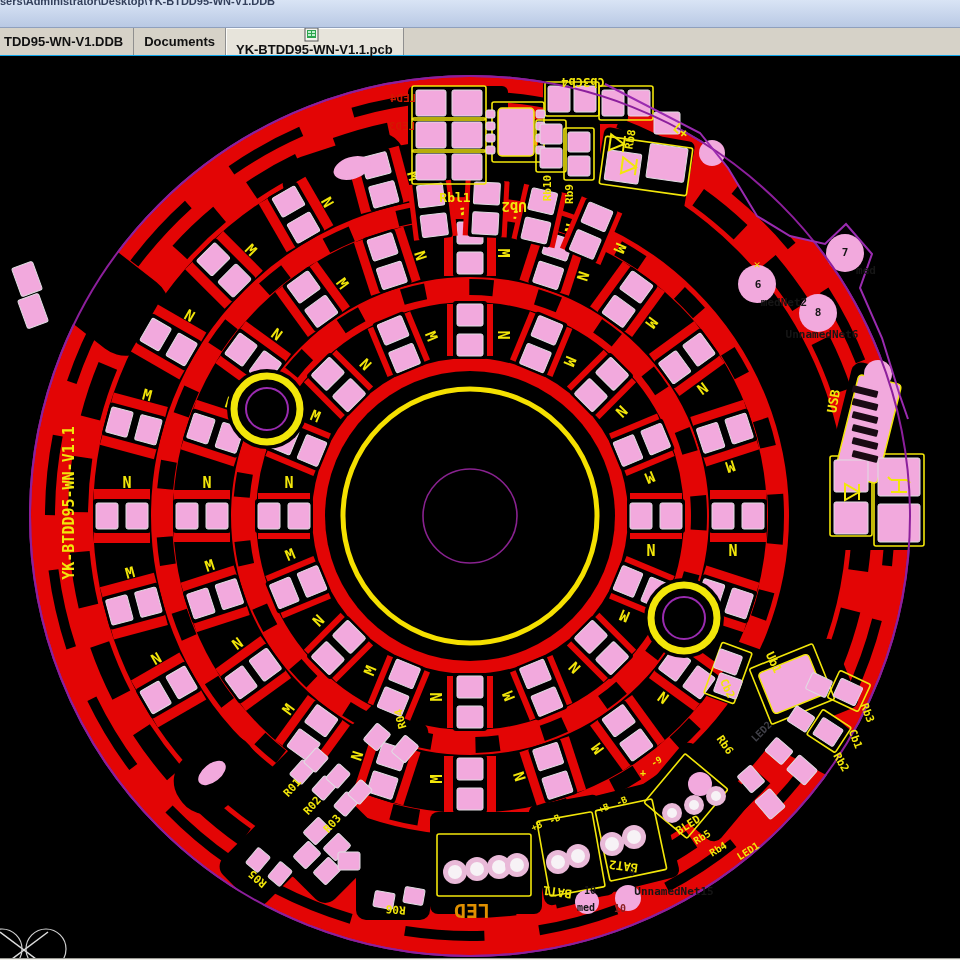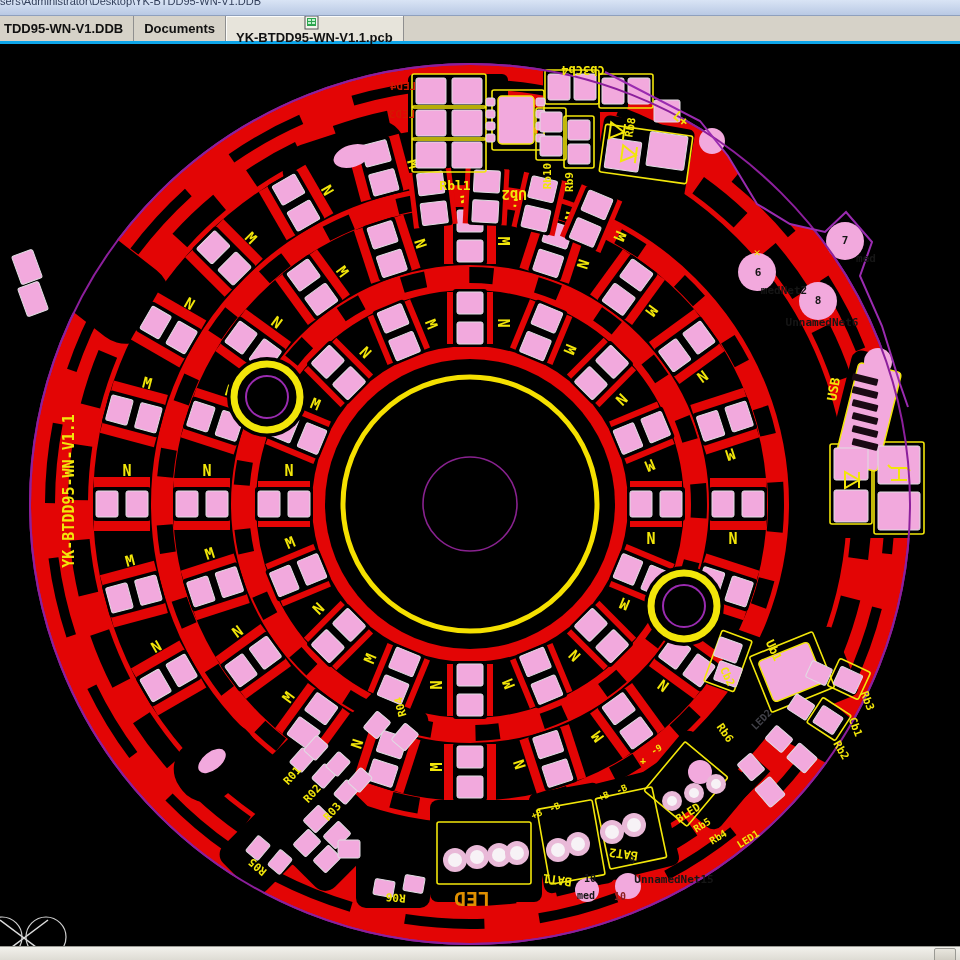--- a/index.html
+++ b/index.html
@@ -1,21 +1,21 @@
 <!DOCTYPE html>
 <html><head>
 <meta charset="utf-8">
 <style>
   html,body{margin:0;padding:0;width:960px;height:960px;overflow:hidden;background:#000;
     font-family:"Liberation Sans",sans-serif;}
-  .titlebar{height:16px;background:linear-gradient(#d9e4f5,#b9c9e4);overflow:hidden;
-    border-bottom:1px solid #8fa0bd;box-sizing:border-box;}
+  .titlebar{height:28px;background:linear-gradient(#d9e4f5,#b9c9e4);overflow:hidden;
+    border-bottom:1px solid #8fa0bd;box-sizing:border-box;font-weight:bold;}
   .titlebar span{display:block;margin-top:-5px;font-size:11px;color:#33405c;white-space:nowrap;}
   .tabbar{height:28px;background:#d6d2c8;display:flex;align-items:stretch;
-    border-bottom:3px solid #0ea5e9;box-sizing:border-box;}
+    border-bottom:1px solid #0ea5e9;box-sizing:border-box;}
   .tab{display:flex;align-items:center;padding:0 10px;font-size:13px;font-weight:bold;color:#111;
     border-right:1px solid #8f8f8f;white-space:nowrap;cursor:default;}
   .tab.first{margin-left:-6px;}
   .tab.active{background:#e7e4db;box-shadow:inset 1px 1px 0 #fcfcfa;flex-direction:column;}
   .tab .doc-icon{width:16px;height:14px;margin-right:5px;display:inline-block;}
   .canvas{position:relative;width:960px;height:902px;background:#000;}
   .canvas svg{display:block;}
   .hscroll{height:15px;background:linear-gradient(#f2f1ec,#dcdad2);border-top:1px solid #9a9a94;
     position:relative;box-sizing:border-box;}
   .hscroll .thumb{position:absolute;right:4px;top:1px;width:20px;height:12px;

